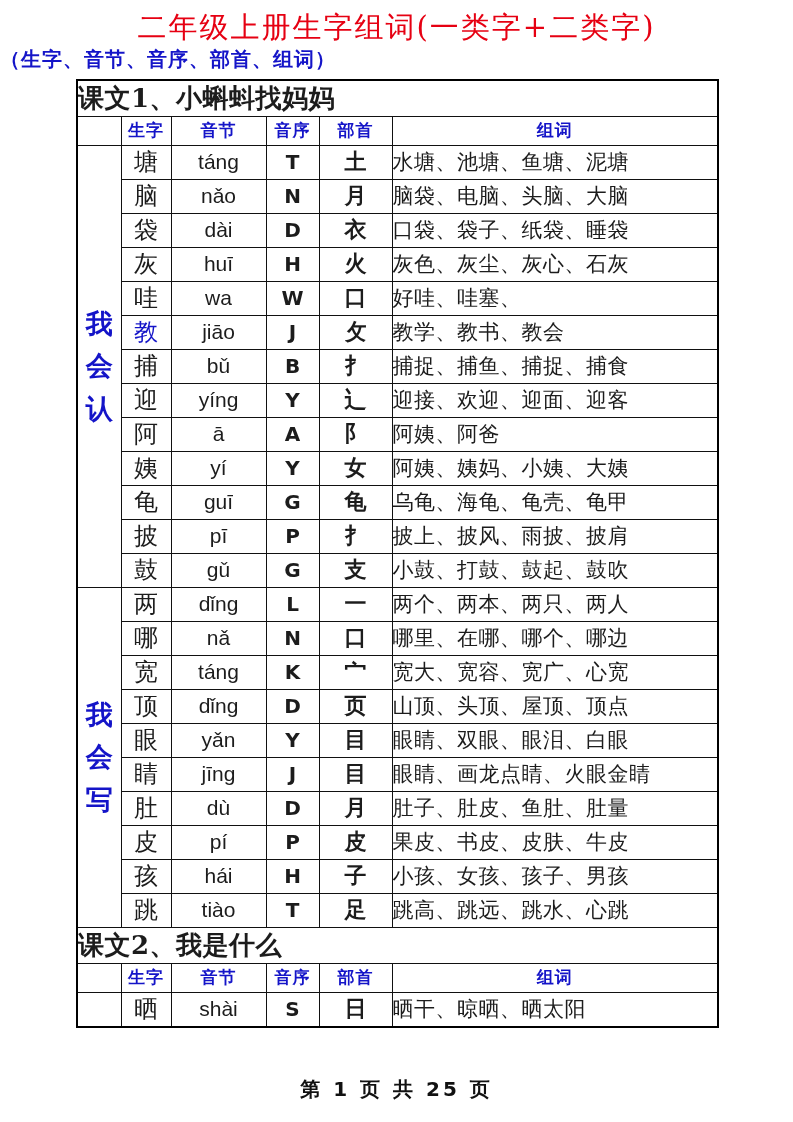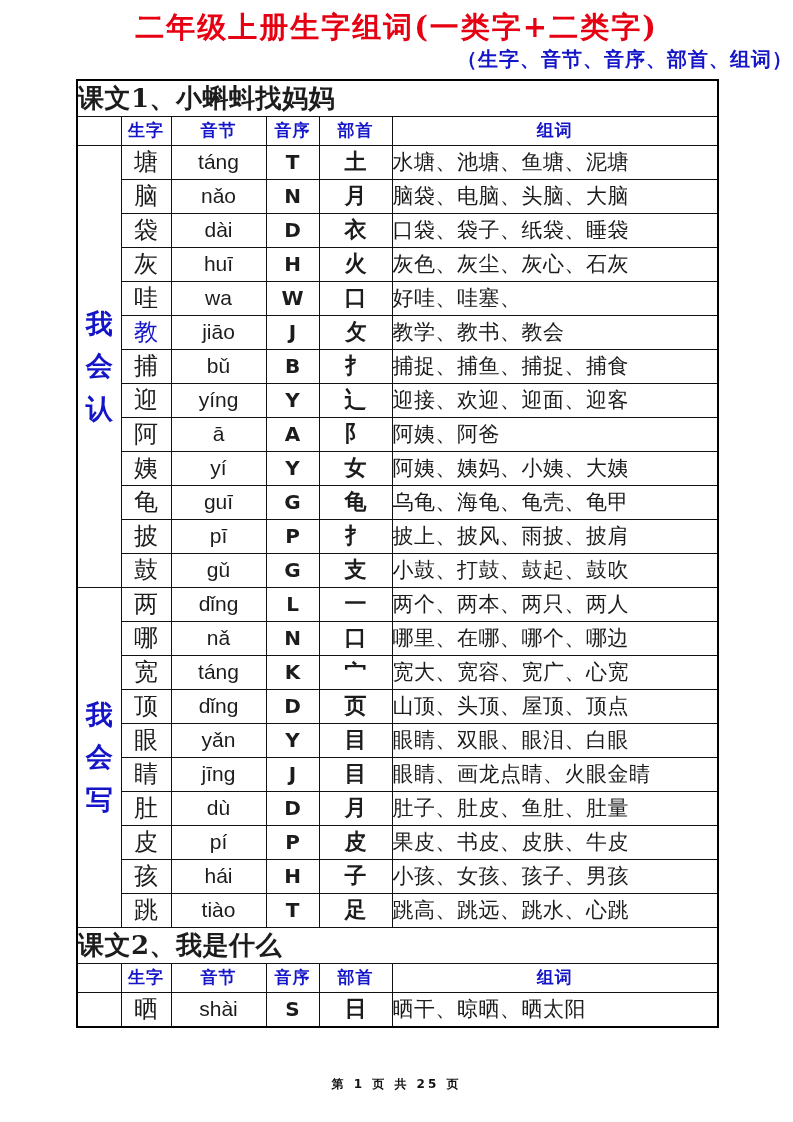--- a/index.html
+++ b/index.html
@@ -12,28 +12,28 @@
     height: 1122px;
     font-family: "DejaVu Serif", "Liberation Serif", serif;
     color: #1c1c1c;
     overflow: hidden;
     position: relative;
   }
   .page-title {
     margin: 10px 0 2px 0;
     text-align: center;
     font-size: 29px;
-    font-weight: bold;
+    font-weight: normal;
     letter-spacing: 2px;
     color: var(--title-red, #e60012);
     line-height: 1.2;
   }
   .page-subtitle {
     margin: 0 0 7px 0;
-    text-align: right;
+    text-align: left;
     font-size: 20px;
     font-weight: bold;
     letter-spacing: 1px;
     color: var(--accent-blue, #1414c8);
     line-height: 1.25;
   }
   table.vocab {
     border-collapse: collapse;
     table-layout: fixed;
     margin-left: 76px;
@@ -112,21 +112,21 @@
     letter-spacing: 0.5px;
     white-space: nowrap;
   }
   .page-footer {
     position: absolute;
     left: 0;
     right: 0;
     top: 1076px;
     text-align: center;
     font-family: "DejaVu Sans", "Liberation Sans", sans-serif;
-    font-size: 12px;
+    font-size: 20px;
     font-weight: bold;
     color: #111;
     letter-spacing: 3px;
   }
 </style>
 </head>
 <body style="--title-red: #e60012; --accent-blue: #1414c8;">
 
 <h1 class="page-title">二年级上册生字组词(一类字+二类字)</h1>
 <h2 class="page-subtitle">（生字、音节、音序、部首、组词）</h2>

